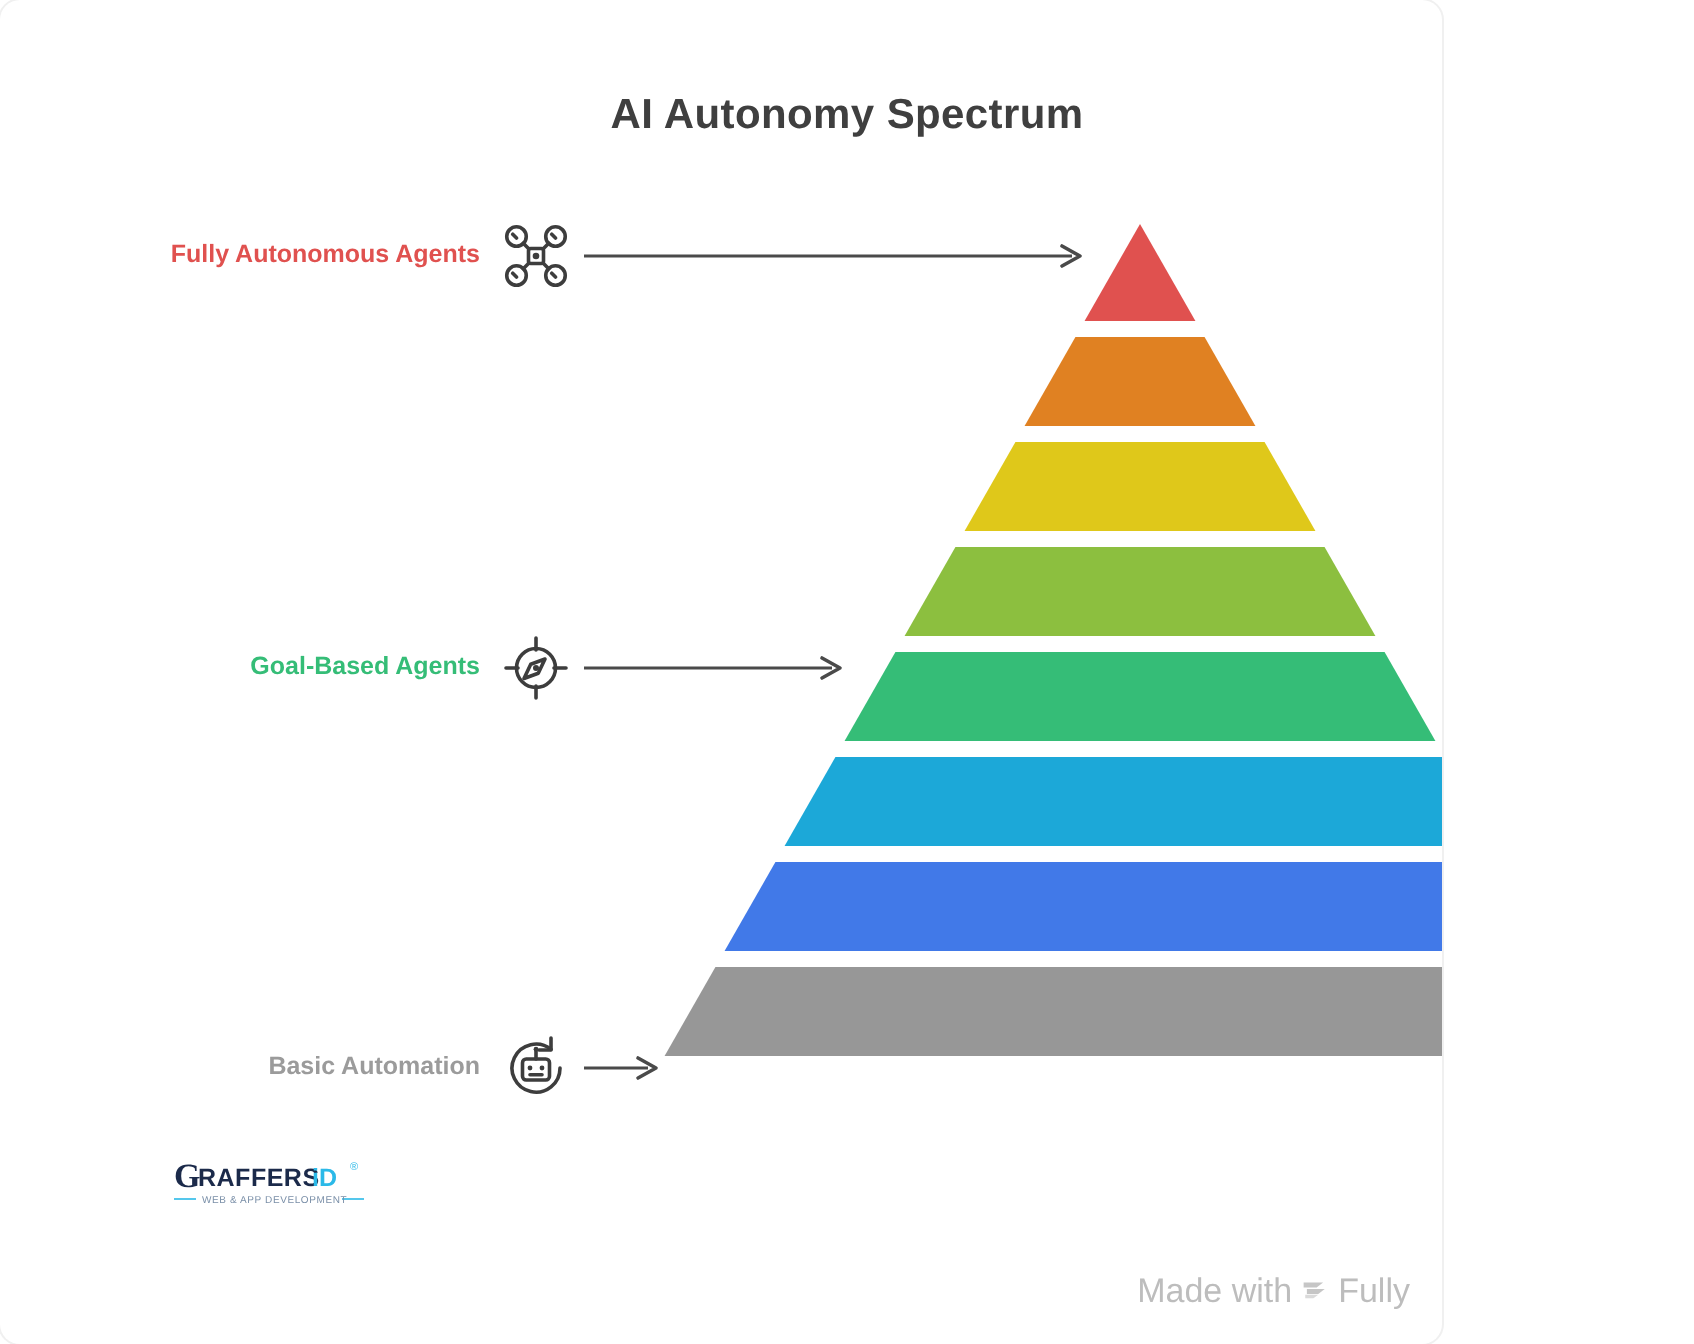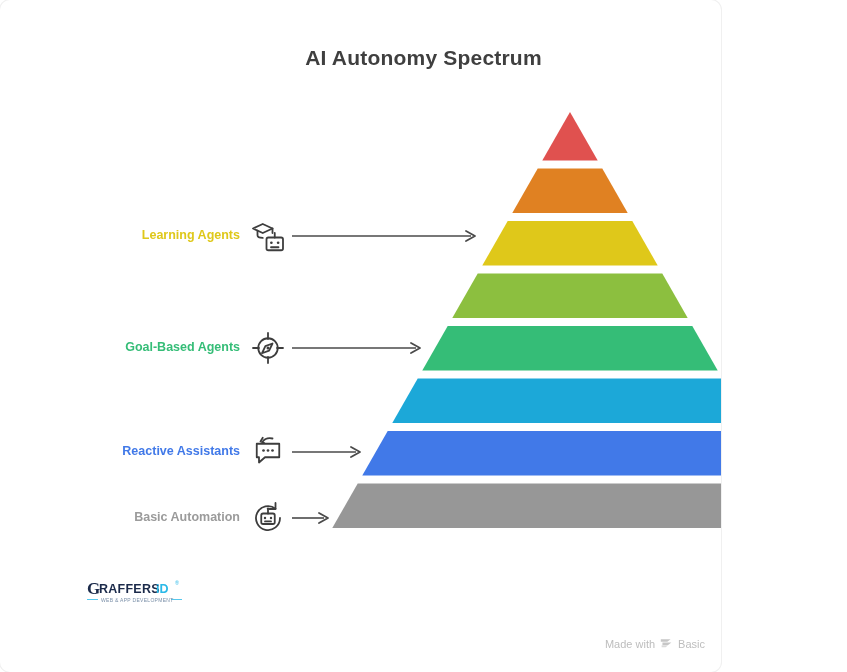--- a/index.html
+++ b/index.html
@@ -71,21 +71,21 @@
     position: absolute;
     left: 86px;
     top: 576px;
     width: 100px;
     height: 36px;
   }
   #watermark {
     position: absolute;
     right: 16px;
     top: 636px;
-    font-size: 11px;
+    font-size: 17px;
     color: #bdbdbd;
     display: flex;
     align-items: center;
     gap: 5px;
   }
   #watermark .wm-mark { display: inline-block; }
 </style>
 </head>
 <body>
 
@@ -99,85 +99,66 @@
         <polygon points="537.7142857142857,168.5 602.2857142857143,168.5 627.7142857142857,213 512.2857142857143,213" fill="#E08122"></polygon>
         <polygon points="507.7142857142857,221 632.2857142857143,221 657.7142857142857,265.5 482.2857142857143,265.5" fill="#DFC81A"></polygon>
         <polygon points="477.7142857142857,273.5 662.2857142857143,273.5 687.7142857142857,318 452.2857142857143,318" fill="#8CBF3F"></polygon>
         <polygon points="447.7142857142857,326 692.2857142857142,326 717.7142857142858,370.5 422.2857142857143,370.5" fill="#35BD77"></polygon>
         <polygon points="417.7142857142857,378.5 722.2857142857142,378.5 747.7142857142858,423 392.2857142857143,423" fill="#1CA8D8"></polygon>
         <polygon points="387.7142857142857,431 752.2857142857142,431 777.7142857142858,475.5 362.2857142857143,475.5" fill="#4179E8"></polygon>
         <polygon points="357.7142857142857,483.5 782.2857142857142,483.5 807.7142857142858,528 332.2857142857143,528" fill="#979797"></polygon>
       </g>
   </svg>
 
-
-
-  <div class="row" style="top:226px">
-    <div class="label" style="color:#DFC81A">Learning Agents</div>
+  <div class="row" style="top:118px">
+    <div class="label" style="color:#E0514F">Fully Autonomous Agents</div>
     <div class="icon">
       <svg viewBox="0 0 48 48" fill="none" stroke="#3d3d3d" stroke-width="2.4" stroke-linecap="round" stroke-linejoin="round">
-        <path d="M4 14 L17 8 L30 14 L17 20 Z"></path>
-        <path d="M10 17v6c0 2 3 3.5 7 3.5"></path>
-        <path d="M30 14v6"></path>
-        <rect x="22" y="26" width="22" height="17" rx="2.5"></rect>
-        <path d="M33 20v6"></path>
-        <circle cx="28.5" cy="33" r="1.8" fill="#3d3d3d" stroke="none"></circle>
-        <circle cx="37.5" cy="33" r="1.8" fill="#3d3d3d" stroke="none"></circle>
-        <path d="M28 39h10"></path>
-      </svg>
-    </div>
-    <div class="arrow" style="left:292px;width:187px">
-      <svg viewBox="0 0 187 12" preserveAspectRatio="none" style="width:187px">
-        <path d="M0 6 H179" stroke="#4a4a4a" stroke-width="1.6" fill="none"></path>
-        <path d="M174 1 L183 6 L174 11" stroke="#4a4a4a" stroke-width="1.8" fill="none" stroke-linecap="round" stroke-linejoin="round"></path>
-      </svg>
-    </div>
-  </div>
-
-
-  <div class="row" style="top:338px">
+        <rect x="19" y="19" width="10" height="10" rx="1.5"></rect>
+        <circle cx="24" cy="24" r="2.2" fill="#3d3d3d" stroke="none"></circle>
+        <circle cx="11" cy="11" r="6.5"></circle>
+          <circle cx="37" cy="11" r="6.5"></circle>
+        <circle cx="11" cy="37" r="6.5"></circle>
+          <circle cx="37" cy="37" r="6.5"></circle>
+        <path d="M15.5 15.5 L19 19M32.5 15.5 L29 19M15.5 32.5 L19 29M32.5 32.5 L29 29"></path>
+        <path d="M8.5 9.5l2.5 2.5M34.5 9.5l2.5 2.5M8.5 35.5l2.5 2.5M34.5 35.5l2.5 2.5"></path>
+      </svg>
+    </div>
+    <div class="arrow" style="left:292px;width:252px">
+      <svg viewBox="0 0 252 12" preserveAspectRatio="none" style="width:252px">
+        <path d="M0 6 H244" stroke="#4a4a4a" stroke-width="1.6" fill="none"></path>
+        <path d="M239 1 L248 6 L239 11" stroke="#4a4a4a" stroke-width="1.8" fill="none" stroke-linecap="round" stroke-linejoin="round"></path>
+      </svg>
+    </div>
+  </div>
+
+
+
+
+  <div class="row" style="top:324px">
     <div class="label" style="color:#35BD77">Goal-Based Agents</div>
     <div class="icon">
       <svg viewBox="0 0 48 48" fill="none" stroke="#3d3d3d" stroke-width="2.4" stroke-linecap="round" stroke-linejoin="round">
         <circle cx="24" cy="24" r="13"></circle>
         <path d="M24 4v8M24 36v8M4 24h8M36 24h8"></path>
         <path d="M30 18l-4.5 9.5L16 31l4.5-9.5z"></path>
         <circle cx="24" cy="24" r="2" fill="#3d3d3d" stroke="none"></circle>
       </svg>
     </div>
     <div class="arrow" style="left:292px;width:132px">
       <svg viewBox="0 0 132 12" preserveAspectRatio="none" style="width:132px">
         <path d="M0 6 H124" stroke="#4a4a4a" stroke-width="1.6" fill="none"></path>
         <path d="M119 1 L128 6 L119 11" stroke="#4a4a4a" stroke-width="1.8" fill="none" stroke-linecap="round" stroke-linejoin="round"></path>
       </svg>
     </div>
   </div>
 
 
-  <div class="row" style="top:442px">
-    <div class="label" style="color:#4179E8">Reactive Assistants</div>
-    <div class="icon">
-      <svg viewBox="0 0 48 48" fill="none" stroke="#3d3d3d" stroke-width="2.4" stroke-linecap="round" stroke-linejoin="round">
-        <path d="M9 13h30v18H20l-8 7v-7H9z"></path>
-        <path d="M17 10c3-4 8-5 13-4"></path>
-        <path d="M17 5l-3 5 5 2"></path>
-        <circle cx="18" cy="22" r="1.8" fill="#3d3d3d" stroke="none"></circle>
-        <circle cx="24" cy="22" r="1.8" fill="#3d3d3d" stroke="none"></circle>
-        <circle cx="30" cy="22" r="1.8" fill="#3d3d3d" stroke="none"></circle>
-      </svg>
-    </div>
-    <div class="arrow" style="left:292px;width:72px">
-      <svg viewBox="0 0 72 12" preserveAspectRatio="none" style="width:72px">
-        <path d="M0 6 H64" stroke="#4a4a4a" stroke-width="1.6" fill="none"></path>
-        <path d="M59 1 L68 6 L59 11" stroke="#4a4a4a" stroke-width="1.8" fill="none" stroke-linecap="round" stroke-linejoin="round"></path>
-      </svg>
-    </div>
-  </div>
-
-  <div class="row" style="top:508px">
+
+  <div class="row" style="top:524px">
     <div class="label" style="color:#9b9b9b">Basic Automation</div>
     <div class="icon">
       <svg viewBox="0 0 48 48" fill="none" stroke="#3d3d3d" stroke-width="2.4" stroke-linecap="round" stroke-linejoin="round">
         <path d="M40 24a16 16 0 1 1-6-12.4"></path>
         <path d="M34 4v8h-8"></path>
         <rect x="15" y="18" width="18" height="14" rx="2.5"></rect>
         <path d="M24 13v5"></path>
         <circle cx="24" cy="11.5" r="1.6" fill="#3d3d3d" stroke="none"></circle>
         <circle cx="20" cy="24" r="1.6" fill="#3d3d3d" stroke="none"></circle>
         <circle cx="28" cy="24" r="1.6" fill="#3d3d3d" stroke="none"></circle>
@@ -206,16 +187,16 @@
 
   <div id="watermark">
     <span>Made with</span>
     <span class="wm-mark">
       <svg viewBox="0 0 16 16" width="13" height="13" fill="#c6c6c6">
         <path d="M1 4h12l-4 3H1z"></path>
           <path d="M3 8h11l-4 3H3z"></path>
           <path d="M2 11.5h8l-3 2.2H2z" opacity="0.65"></path>
       </svg>
     </span>
-    <span>Basic</span>
+    <span>Fully</span>
   </div>
 
 </div>
 
 </body></html>

